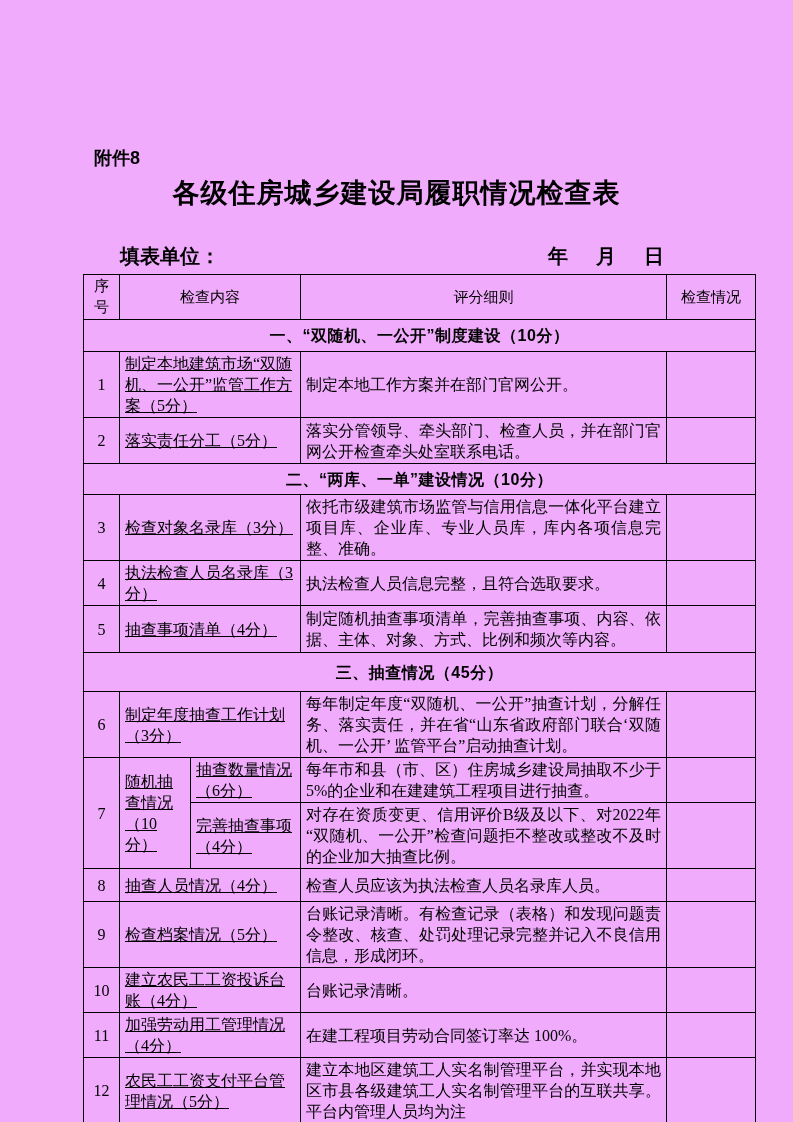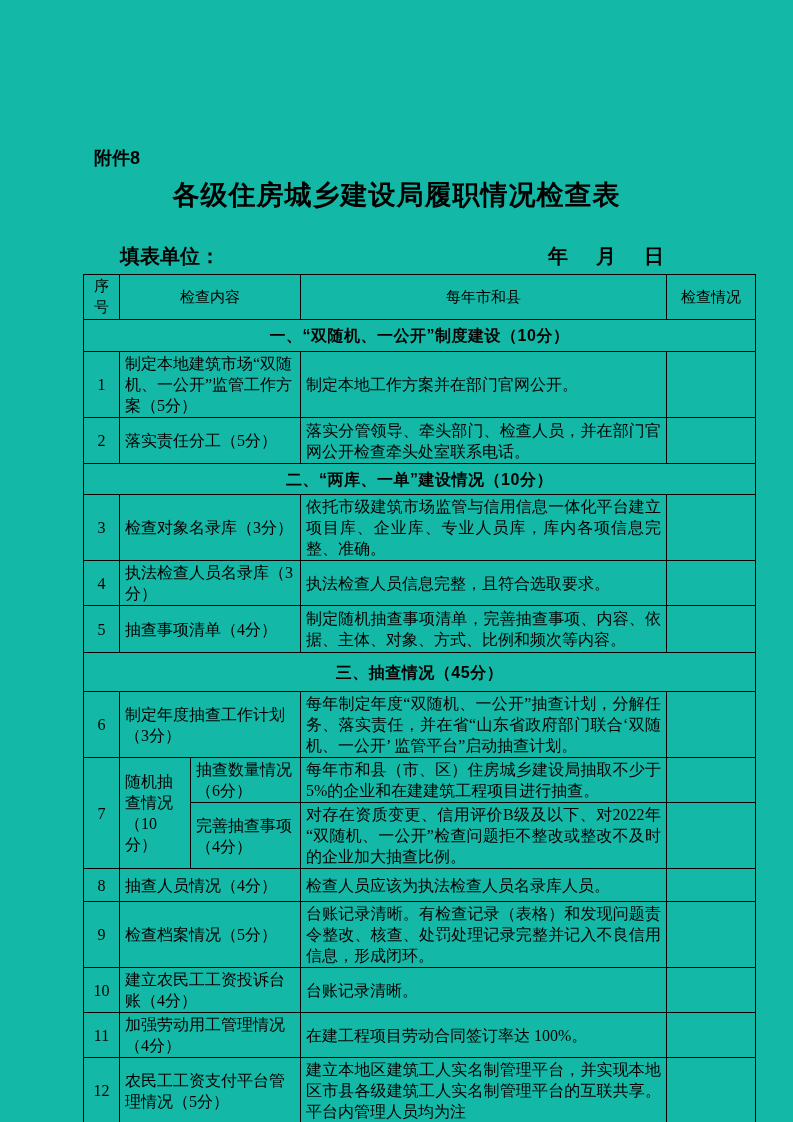--- a/index.html
+++ b/index.html
@@ -1,32 +1,32 @@
 <!DOCTYPE html>
 <html lang="zh"><head>
 <meta charset="utf-8">
 <style>
   html,body{margin:0;padding:0;background:#ffffff;}
   .page{
     position:relative;
     width:793px;height:1122px;
-    background:#14b8a6;
+    background:#f0abfc;
     color:#000;
     font-family:"Liberation Serif", serif;
     overflow:hidden;
   }
   .attachment{
     position:absolute;left:94px;top:146px;
     font-family:"Liberation Sans", sans-serif;
     font-weight:bold;font-size:18px;line-height:24px;
   }
   .doc-title{
     position:absolute;left:0;right:0;top:179px;
     text-align:center;
-    font-family:Liberation Serif, serif;
+    font-family:Liberation Mono, monospace;
     font-weight:bold;font-size:27px;line-height:32px;
     letter-spacing:1px;
   }
   .form-line{
     position:absolute;top:247px;left:120px;right:125px;
     display:flex;justify-content:space-between;align-items:flex-end;
     font-weight:bold;font-size:20px;line-height:18px;
   }
   .date-label{letter-spacing:4px;}
   table.inspect{
@@ -40,21 +40,21 @@
     font-size:16px;
     line-height:21px;
     vertical-align:middle;
     overflow:hidden;
     word-break:break-all;
   }
   table.inspect th{
     font-size:15px;font-weight:normal;text-align:center;
   }
   td.no{text-align:center;padding:1px 2px;}
-  td.content{text-align:left;}
+  td.content{text-align:left;text-decoration:underline;}
   td.rule{text-align:justify;text-justify:inter-character;}
   td.section{
     text-align:center;
     font-family:"Liberation Sans", sans-serif;
     font-weight:bold;font-size:14.5px;
     letter-spacing:0.5px;
   }
   td.check{padding:0;}
 </style>
 </head>
@@ -77,21 +77,21 @@
         <col style="width:71px">
         <col style="width:110px">
         <col style="width:366px">
         <col style="width:89px">
     </colgroup>
 
     <tbody>
         <tr style="height:34px">
       <th>序号</th>
       <th colspan="2">检查内容</th>
-      <th>每年市和县</th>
+      <th>评分细则</th>
       <th>检查情况</th>
     </tr>
 
     <tr style="height:32px">
       <td class="section" colspan="5">一、“双随机、一公开”制度建设（10分）</td>
     </tr>
 
     <tr style="height:44px">
       <td class="no">1</td>
       <td class="content" colspan="2">制定本地建筑市场“双随机、一公开”监管工作方案（5分）</td>

